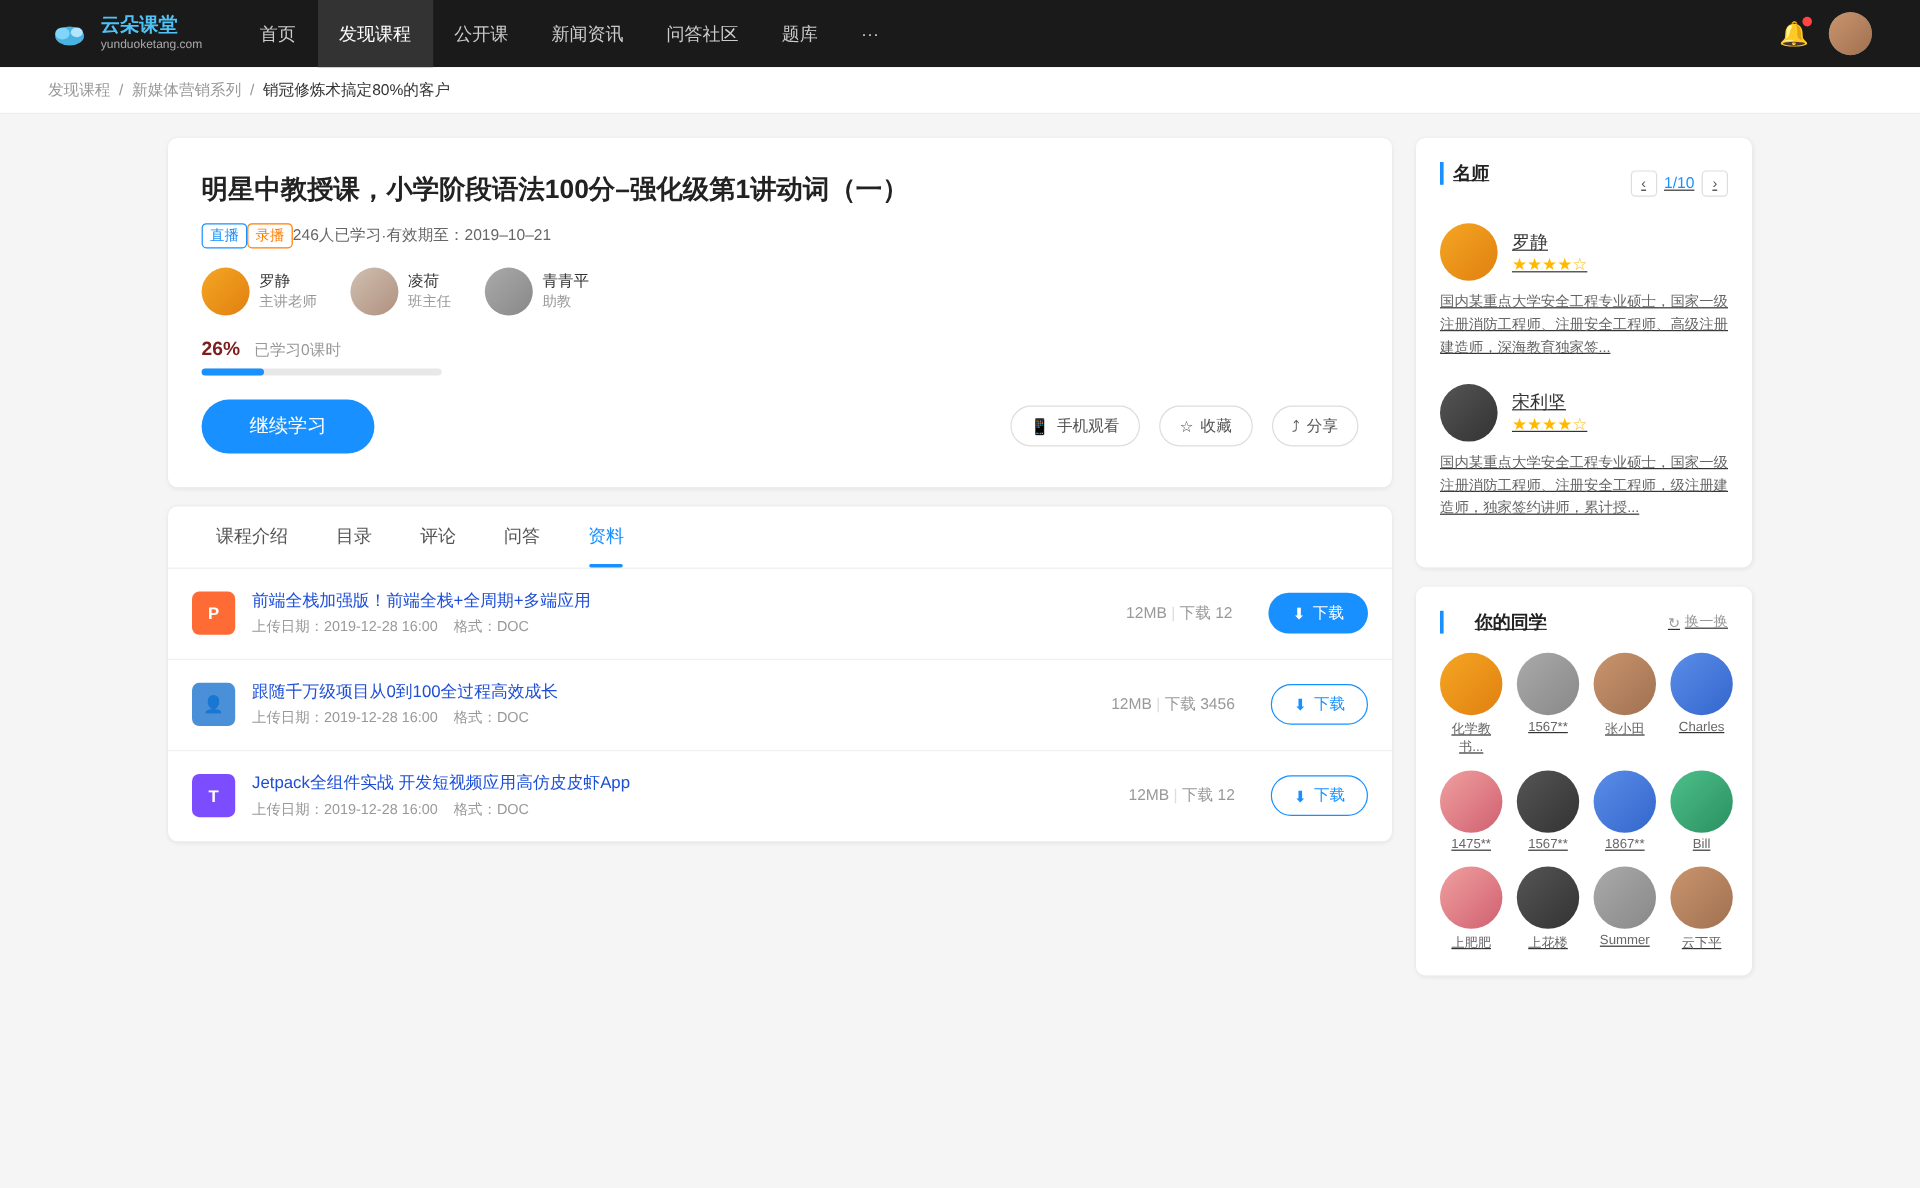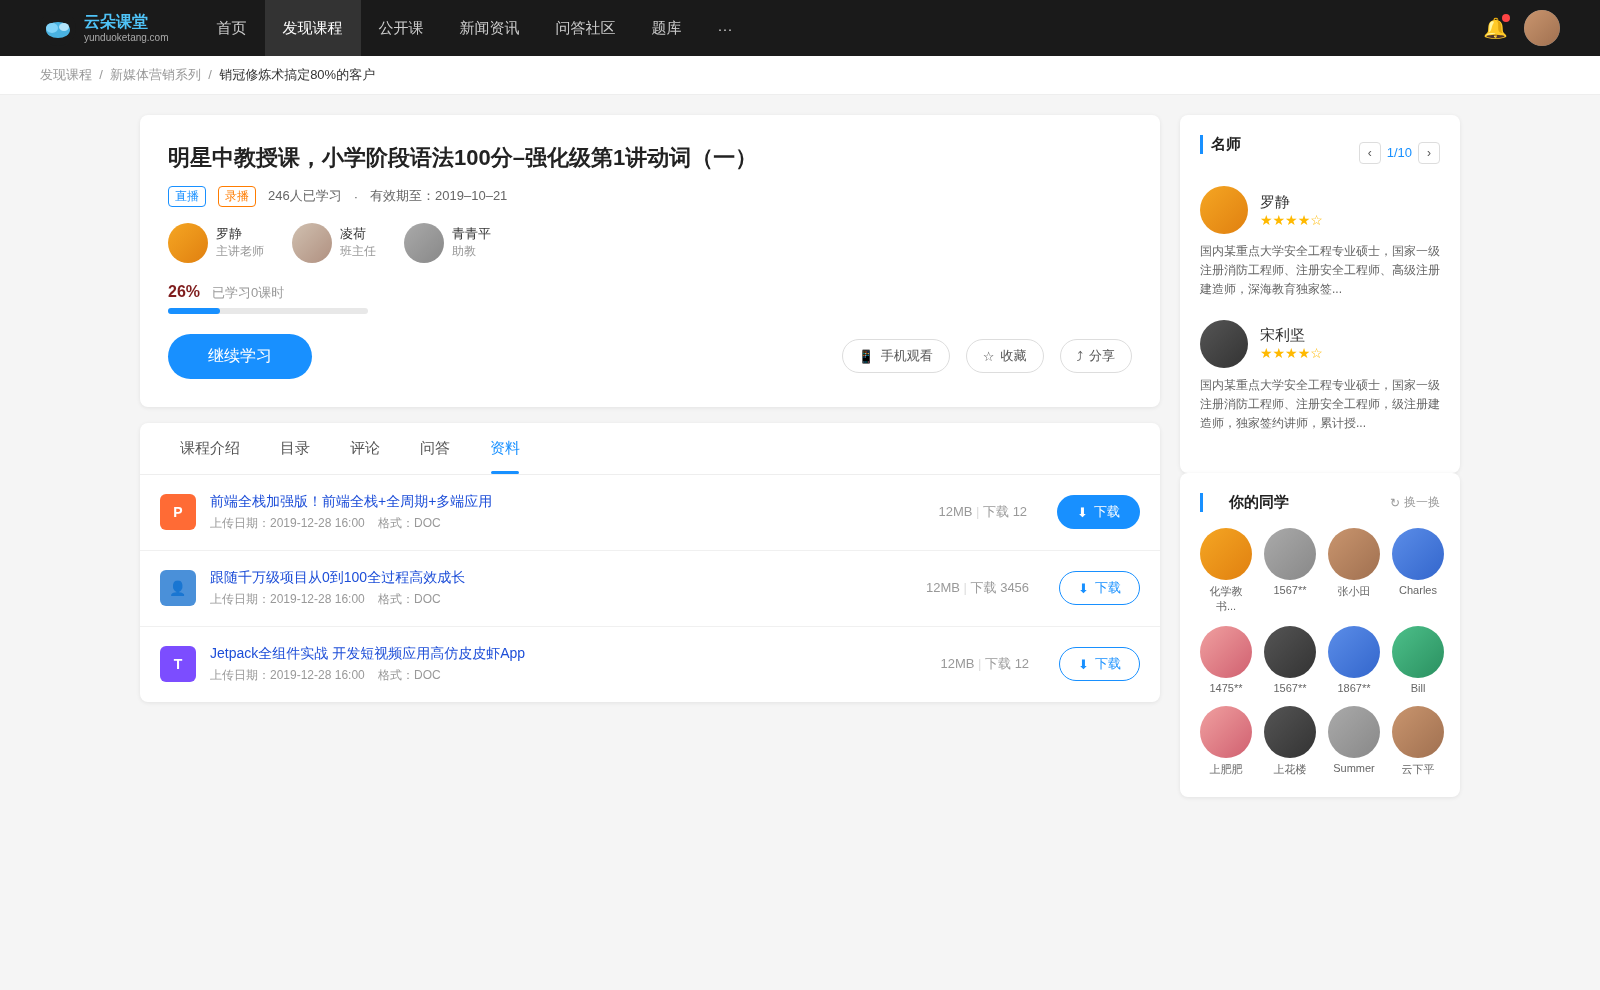--- a/index.html
+++ b/index.html
@@ -24,21 +24,21 @@
     .breadcrumb span { color: #333; }
 
     
     .main-layout { display: flex; gap: 20px; padding: 20px 40px; max-width: 1400px; margin: 0 auto; }
     .content-area { flex: 1; min-width: 0; }
     .sidebar { width: 280px; flex-shrink: 0; }
 
     
     .course-card { background: #fff; border-radius: 8px; padding: 28px; margin-bottom: 16px; box-shadow: 0 1px 4px rgba(0,0,0,0.08); }
     .course-title { font-size: 22px; font-weight: bold; color: #222; margin-bottom: 12px; line-height: 1.4; }
-    .course-meta { display: flex; align-items: center; gap: 12px; margin-bottom: 16px; color: #666; font-size: 13px; }
+    .course-meta { display: flex; align-items: center; margin-bottom: 16px; color: #666; font-size: 13px; }
     .badge { border: 1px solid; border-radius: 4px; padding: 1px 6px; font-size: 12px; }
     .badge-live { color: #1890ff; border-color: #1890ff; }
     .badge-rec { color: #ff7c00; border-color: #ff7c00; }
     .teachers { display: flex; gap: 28px; margin-bottom: 20px; }
     .teacher { display: flex; align-items: center; gap: 8px; }
     .teacher-avatar { width: 40px; height: 40px; border-radius: 50%; overflow: hidden; }
     .teacher-info { font-size: 13px; }
     .teacher-name { color: #333; font-weight: 500; }
     .teacher-role { color: #999; font-size: 12px; }
 
@@ -71,21 +71,21 @@
     .resource-icon-person { background: #4a90d9; }
     .resource-icon-t { background: #7c4dff; }
     .resource-info { flex: 1; min-width: 0; }
     .resource-title { font-size: 14px; color: #1d4ed8; font-weight: 500; margin-bottom: 4px; }
     .resource-meta { font-size: 12px; color: #999; }
     .resource-stats { color: #999; font-size: 13px; white-space: nowrap; margin-right: 16px; }
     .btn-download { border: 1px solid #1890ff; color: #1890ff; background: #fff; border-radius: 20px; padding: 7px 18px; font-size: 13px; cursor: pointer; display: flex; align-items: center; gap: 6px; white-space: nowrap; }
     .btn-download-fill { background: #1890ff; color: #fff; border: none; border-radius: 20px; padding: 8px 20px; font-size: 13px; cursor: pointer; display: flex; align-items: center; gap: 6px; white-space: nowrap; }
 
     
-    .sidebar-card { background: #fff; border-radius: 8px; padding: 20px; box-shadow: 0 1px 4px rgba(0,0,0,0.08); margin-bottom: 0; }
+    .sidebar-card { background: #fff; border-radius: 8px; padding: 20px; box-shadow: 0 1px 4px rgba(0,0,0,0.08); margin-bottom: 16px; text-decoration: underline; }
     .sidebar-section-title { font-size: 15px; font-weight: bold; color: #222; margin-bottom: 16px; display: flex; align-items: center; gap: 6px; border-left: 3px solid #1890ff; padding-left: 8px; }
     .teacher-list-item { margin-bottom: 20px; }
     .teacher-list-header { display: flex; align-items: center; gap: 12px; margin-bottom: 8px; }
     .teacher-list-avatar { width: 48px; height: 48px; border-radius: 50%; overflow: hidden; flex-shrink: 0; }
     .teacher-list-name { font-size: 15px; font-weight: 500; }
     .stars { color: #ffb900; font-size: 14px; }
     .teacher-list-desc { font-size: 12px; color: #666; line-height: 1.6; }
 
     
     .pagination-small { display: flex; align-items: center; gap: 6px; font-size: 13px; color: #555; margin-left: auto; }

